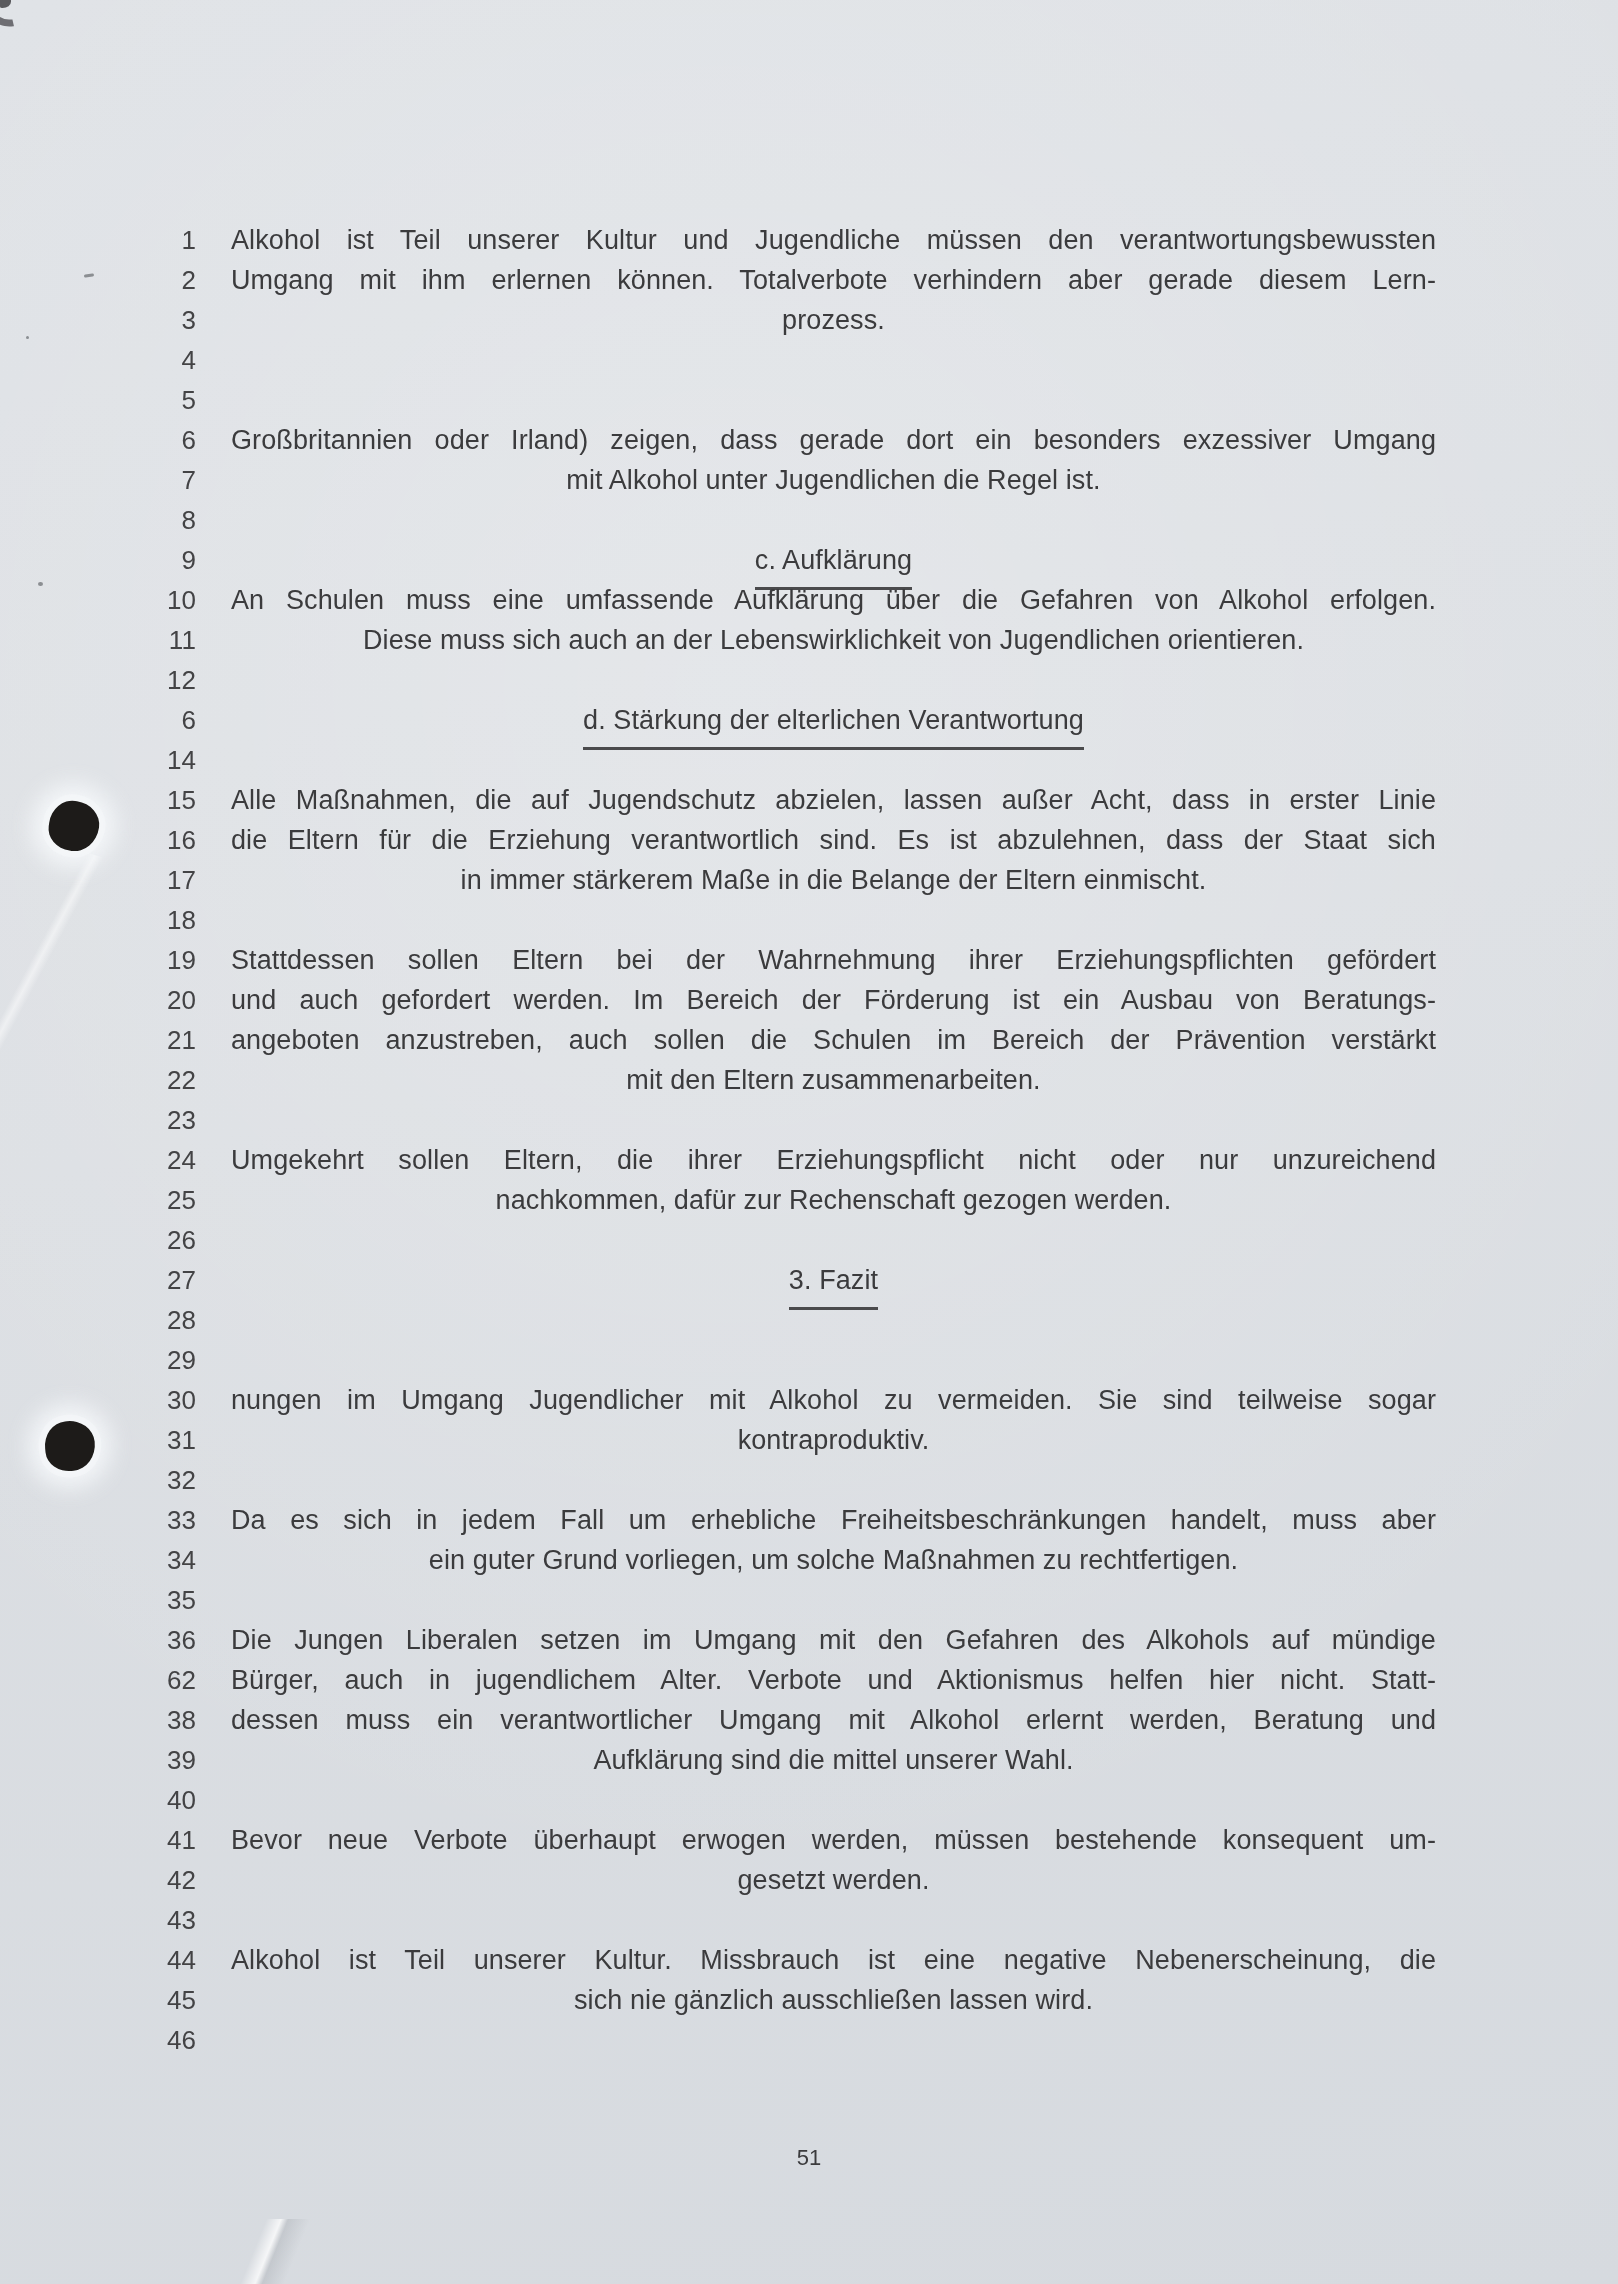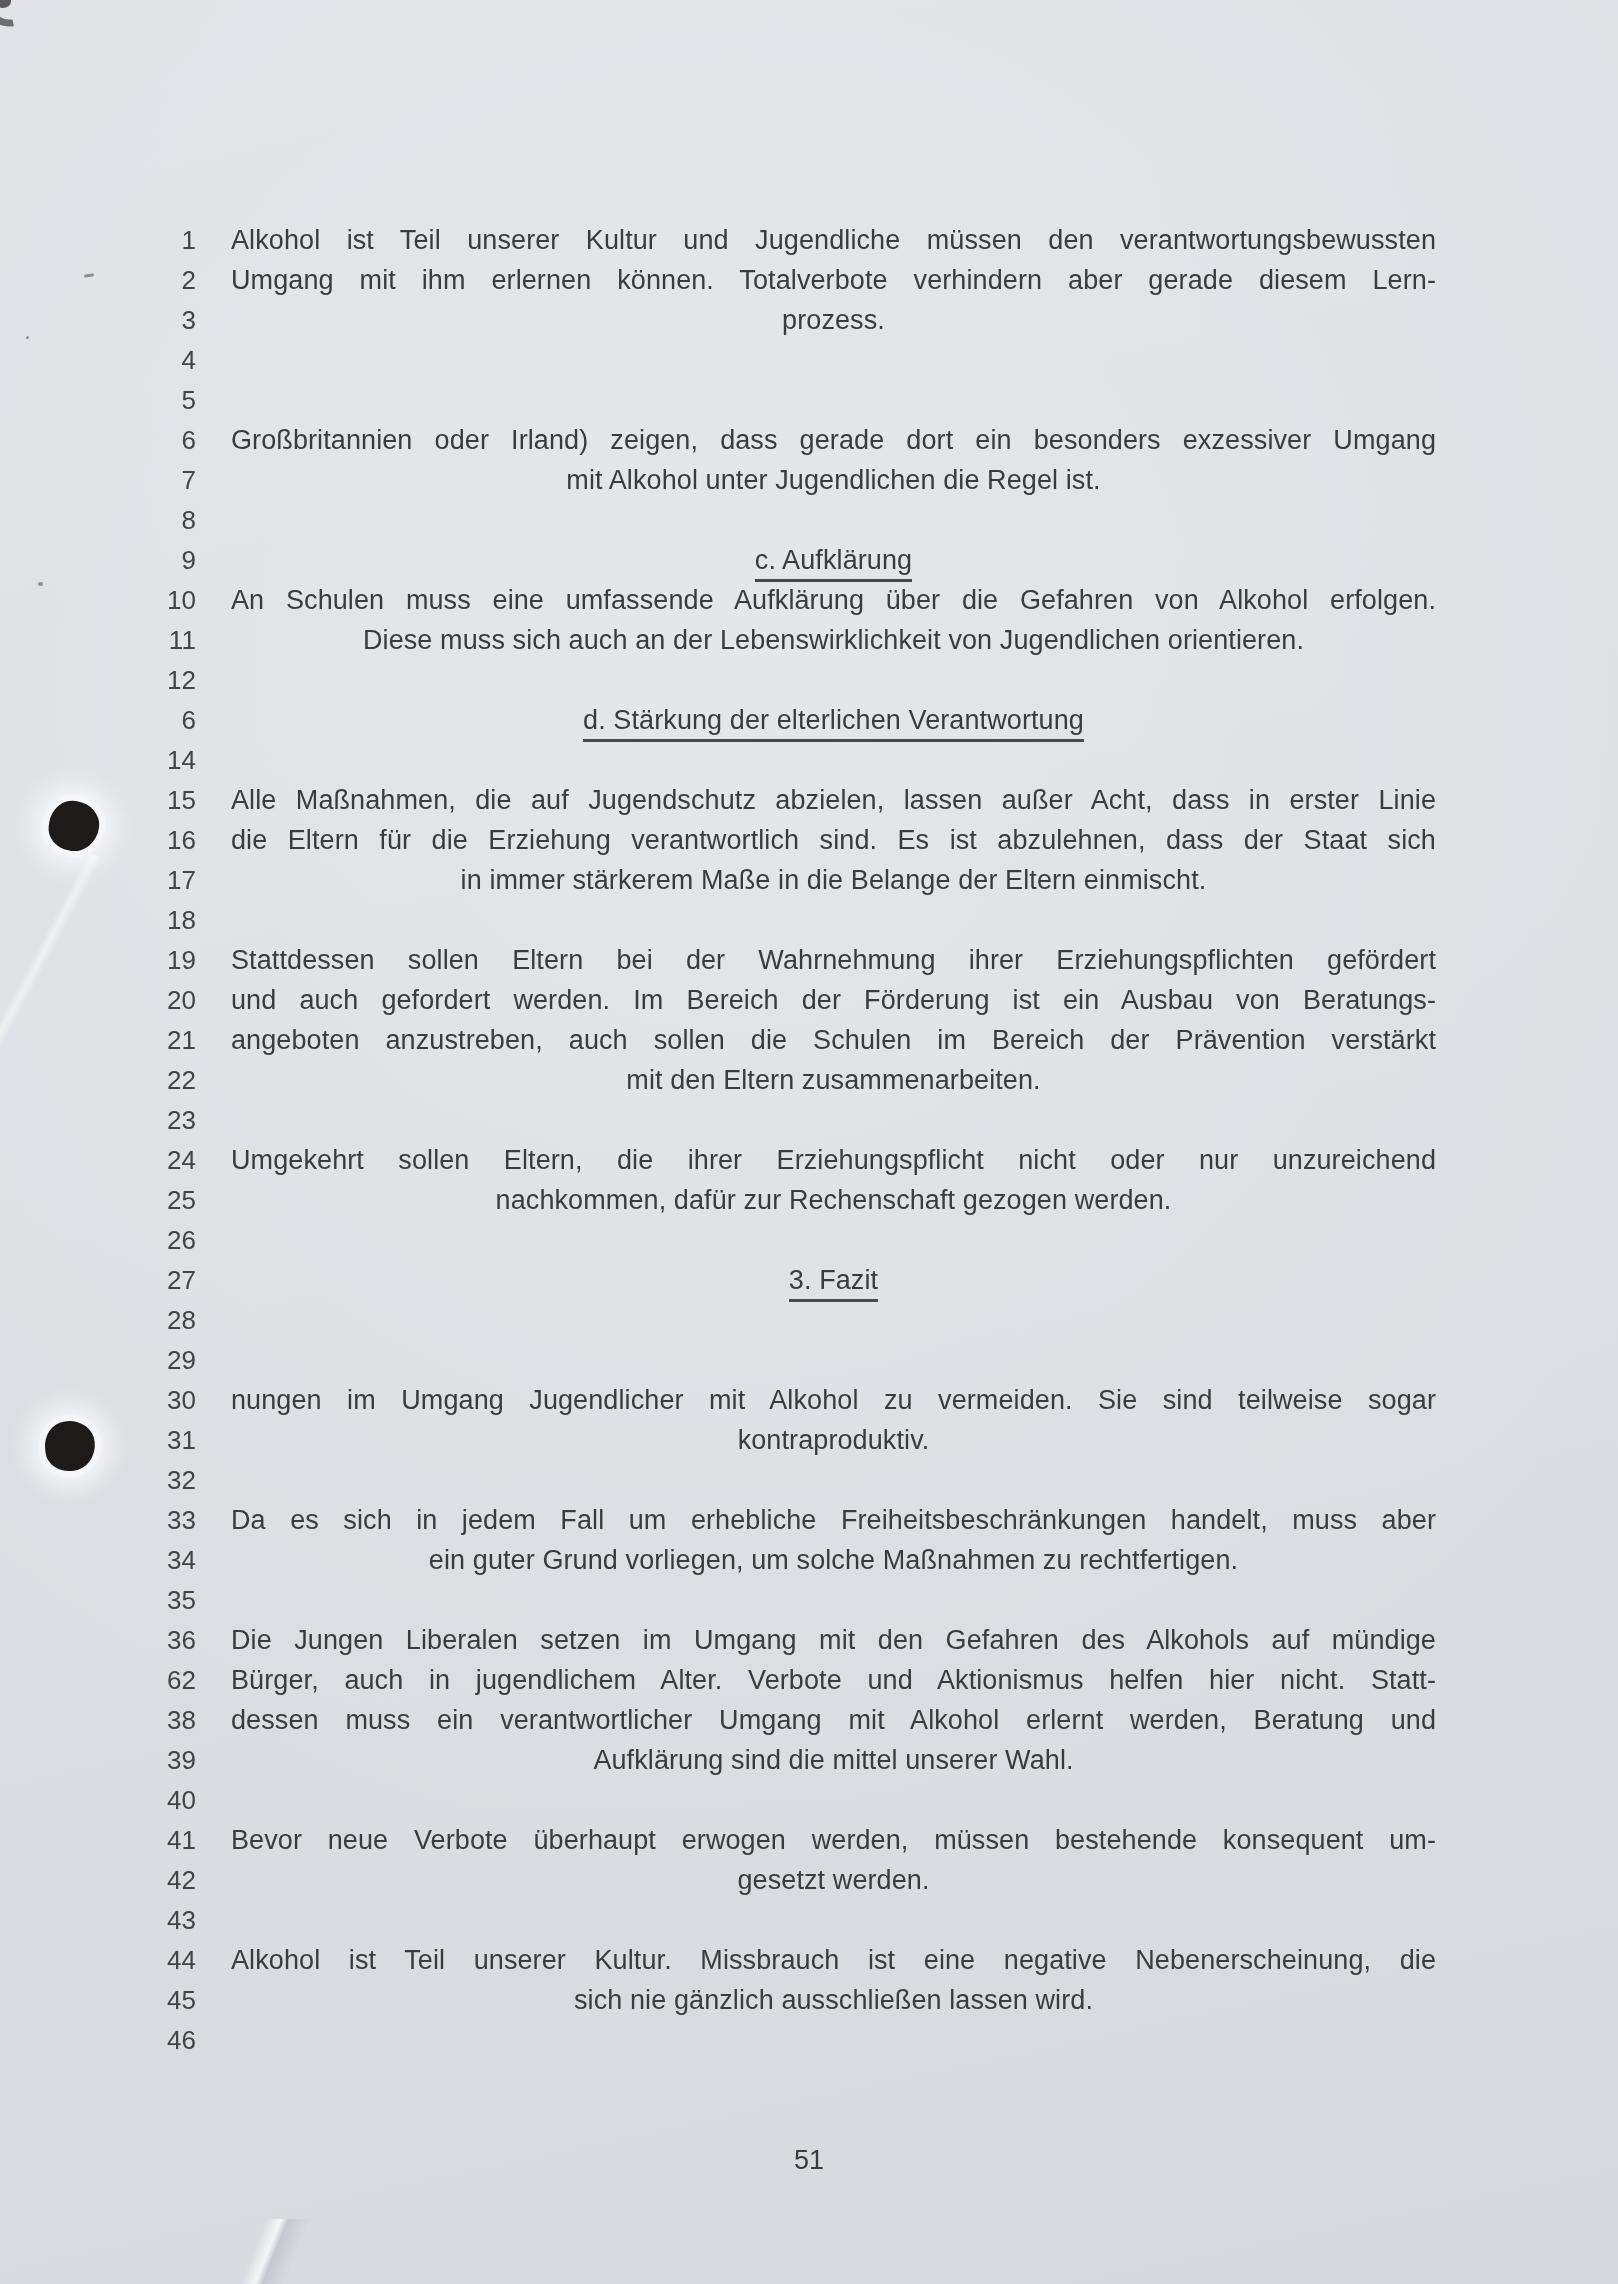--- a/index.html
+++ b/index.html
@@ -44,29 +44,29 @@
     margin-left: 35px;
     width: 1205px;
     text-align: center;
   }
   .line .text.fill {
     text-align: justify;
     text-align-last: justify;
   }
   .heading-underline {
     display: inline-block;
-    padding-bottom: 3px;
+    padding-bottom: 11px;
     border-bottom: 3.3px solid #4a4a4c;
     line-height: 1.1;
   }
   .page-number {
     position: absolute;
     top: 2145px; left: 0; right: 0;
     text-align: center;
-    font-size: 27px;
+    font-size: 22px;
     color: var(--ink);
   }
   
   .punch {
     position: absolute;
     width: 50px; height: 50px;
     background: var(--punch);
     border-radius: 47% 53% 50% 50% / 52% 48% 56% 44%;
     box-shadow:
       0 0 0 6.5px rgba(246,248,250,0.55),

